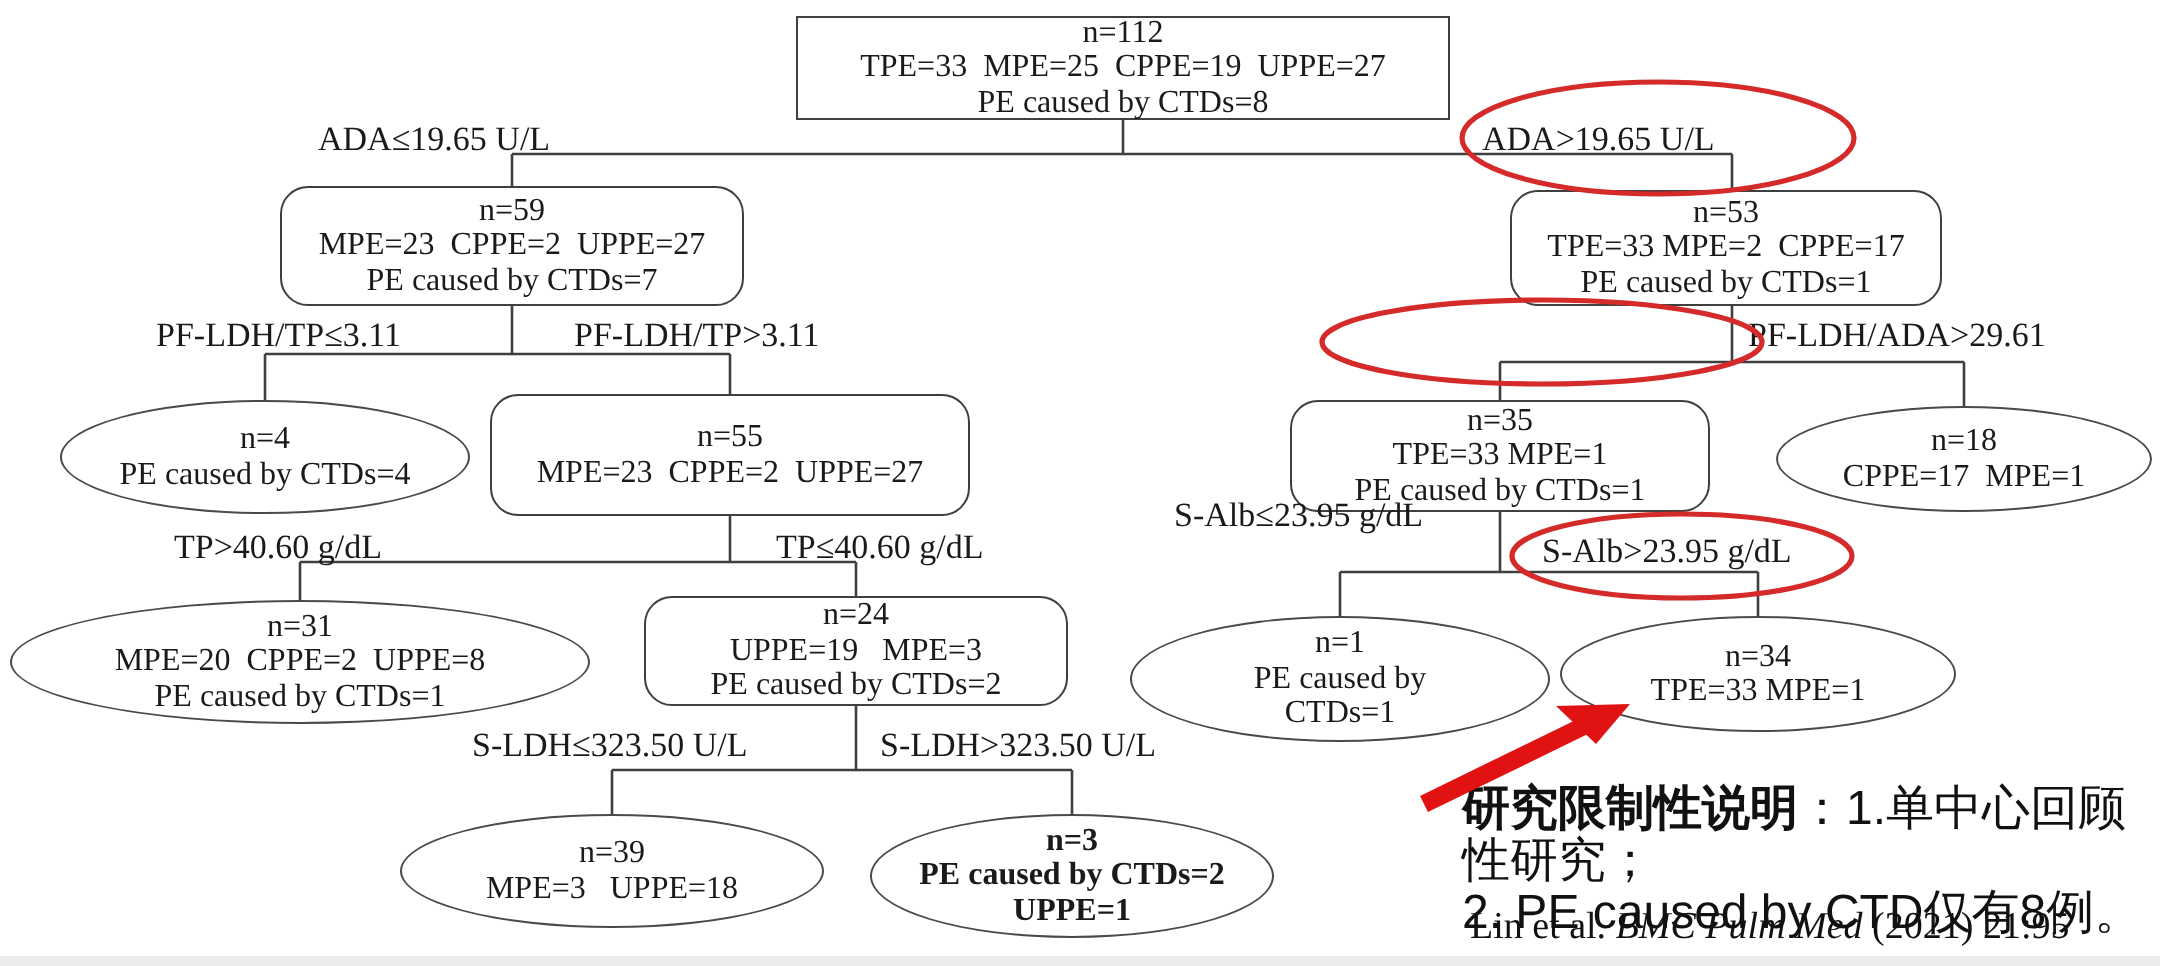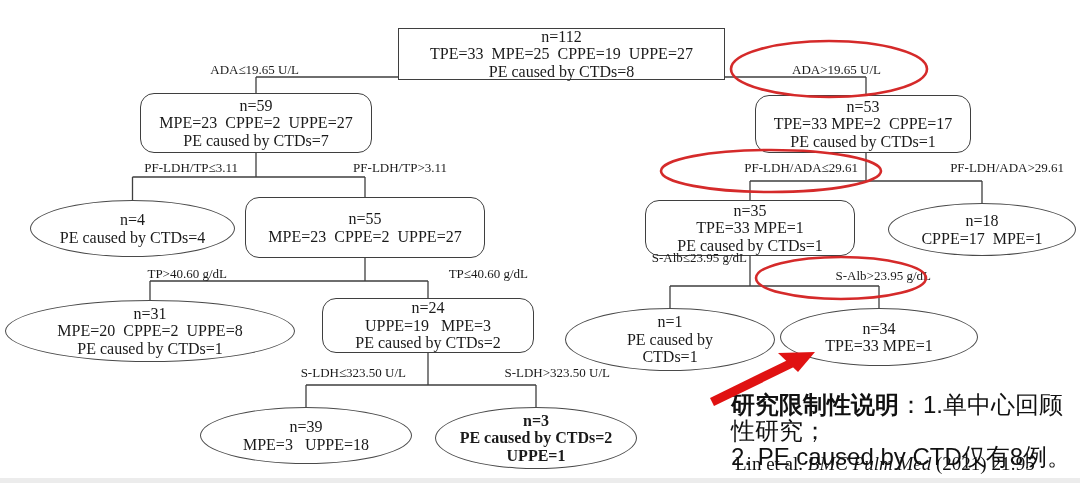--- a/index.html
+++ b/index.html
@@ -12,22 +12,22 @@
   .redmarks{z-index:5;}
   .node{
     position:absolute;z-index:2;background:#fff;border:1.4px solid #3f3f3f;
     display:flex;flex-direction:column;justify-content:center;align-items:center;
     font-size:16px;line-height:17.5px;white-space:pre;text-align:center;box-sizing:border-box;
   }
   .rect{border-radius:0;}
   .round{border-radius:14px;}
   .ellipse{border-radius:50%;border-width:1.2px;border-color:#4a4a4a;}
   .blabel{
-    position:absolute;z-index:3;font-size:13px;line-height:19px;
-    text-align:right;white-space:nowrap;
+    position:absolute;z-index:3;font-size:17px;line-height:19px;
+    text-align:left;white-space:nowrap;
   }
   .annotation{
     position:absolute;left:731px;top:392px;width:345px;z-index:4;
     font-family:"Liberation Sans","DejaVu Sans",sans-serif;
     font-size:24px;line-height:26px;color:#111;
   }
   .annotation .bold{font-weight:bold;}
   .citation{
     position:absolute;left:735px;top:453px;width:340px;z-index:4;
     font-family:"Liberation Serif",serif;font-size:19px;color:#111;white-space:nowrap;
@@ -44,21 +44,21 @@
 
   <svg class="layer connectors" viewBox="0 0 1080 483">
     <path d="M561.5,60 V77 M256,77 H866 M256,77 V94 M866,77 V96" stroke="#3f3f3f" stroke-width="1.3" fill="none"></path>
     <path d="M256,153 V177 M132.5,177 H365 M132.5,177 V201 M365,177 V198" stroke="#3f3f3f" stroke-width="1.3" fill="none"></path>
     <path d="M365,258 V281 M150,281 H428 M150,281 V301 M428,281 V299" stroke="#3f3f3f" stroke-width="1.3" fill="none"></path>
     <path d="M428,353 V385 M306,385 H536 M306,385 V408 M536,385 V408" stroke="#3f3f3f" stroke-width="1.3" fill="none"></path>
     <path d="M866,153 V181 M750,181 H982 M750,181 V201 M982,181 V204" stroke="#3f3f3f" stroke-width="1.3" fill="none"></path>
     <path d="M750,256 V286 M670,286 H879 M670,286 V309 M879,286 V309" stroke="#3f3f3f" stroke-width="1.3" fill="none"></path>
   </svg>
 
-  <div class="node rect" style="left:398px;top:8px;width:327px;height:52px;margin-top:20px;">
+  <div class="node rect" style="left:398px;top:8px;width:327px;height:52px;">
     <div>n=112</div>
     <div>TPE=33  MPE=25  CPPE=19  UPPE=27</div>
     <div>PE caused by CTDs=8</div>
   </div>
 
   <div class="node round" style="left:140px;top:93px;width:232px;height:60px;">
     <div>n=59</div>
     <div>MPE=23  CPPE=2  UPPE=27</div>
     <div>PE caused by CTDs=7</div>
   </div>
@@ -121,21 +121,20 @@
   <div class="node ellipse" style="left:435px;top:407px;width:202px;height:62px;font-weight:bold;">
     <div>n=3</div>
     <div>PE caused by CTDs=2</div>
     <div>UPPE=1</div>
   </div>
 
   <div class="blabel" style="left:159px;top:60px;width:140px;">ADA≤19.65 U/L</div>
   <div class="blabel" style="left:741px;top:60px;width:140px;">ADA&gt;19.65 U/L</div>
   <div class="blabel" style="left:78px;top:158px;width:160px;">PF-LDH/TP≤3.11</div>
   <div class="blabel" style="left:287px;top:158px;width:160px;">PF-LDH/TP&gt;3.11</div>
-  <div class="blabel" style="left:668px;top:158px;width:190px;">PF-LDH/ADA≤29.61</div>
   <div class="blabel" style="left:874px;top:158px;width:190px;">PF-LDH/ADA&gt;29.61</div>
   <div class="blabel" style="left:87px;top:264px;width:140px;">TP&gt;40.60 g/dL</div>
   <div class="blabel" style="left:388px;top:264px;width:140px;">TP≤40.60 g/dL</div>
   <div class="blabel" style="left:587px;top:248px;width:160px;">S-Alb≤23.95 g/dL</div>
   <div class="blabel" style="left:771px;top:266px;width:160px;">S-Alb&gt;23.95 g/dL</div>
   <div class="blabel" style="left:236px;top:363px;width:170px;">S-LDH≤323.50 U/L</div>
   <div class="blabel" style="left:440px;top:363px;width:170px;">S-LDH&gt;323.50 U/L</div>
 
   <svg class="layer redmarks" viewBox="0 0 1080 483">
     <ellipse cx="829" cy="69" rx="98" ry="28" stroke="#d52a2a" stroke-width="2.6" fill="none"></ellipse>

